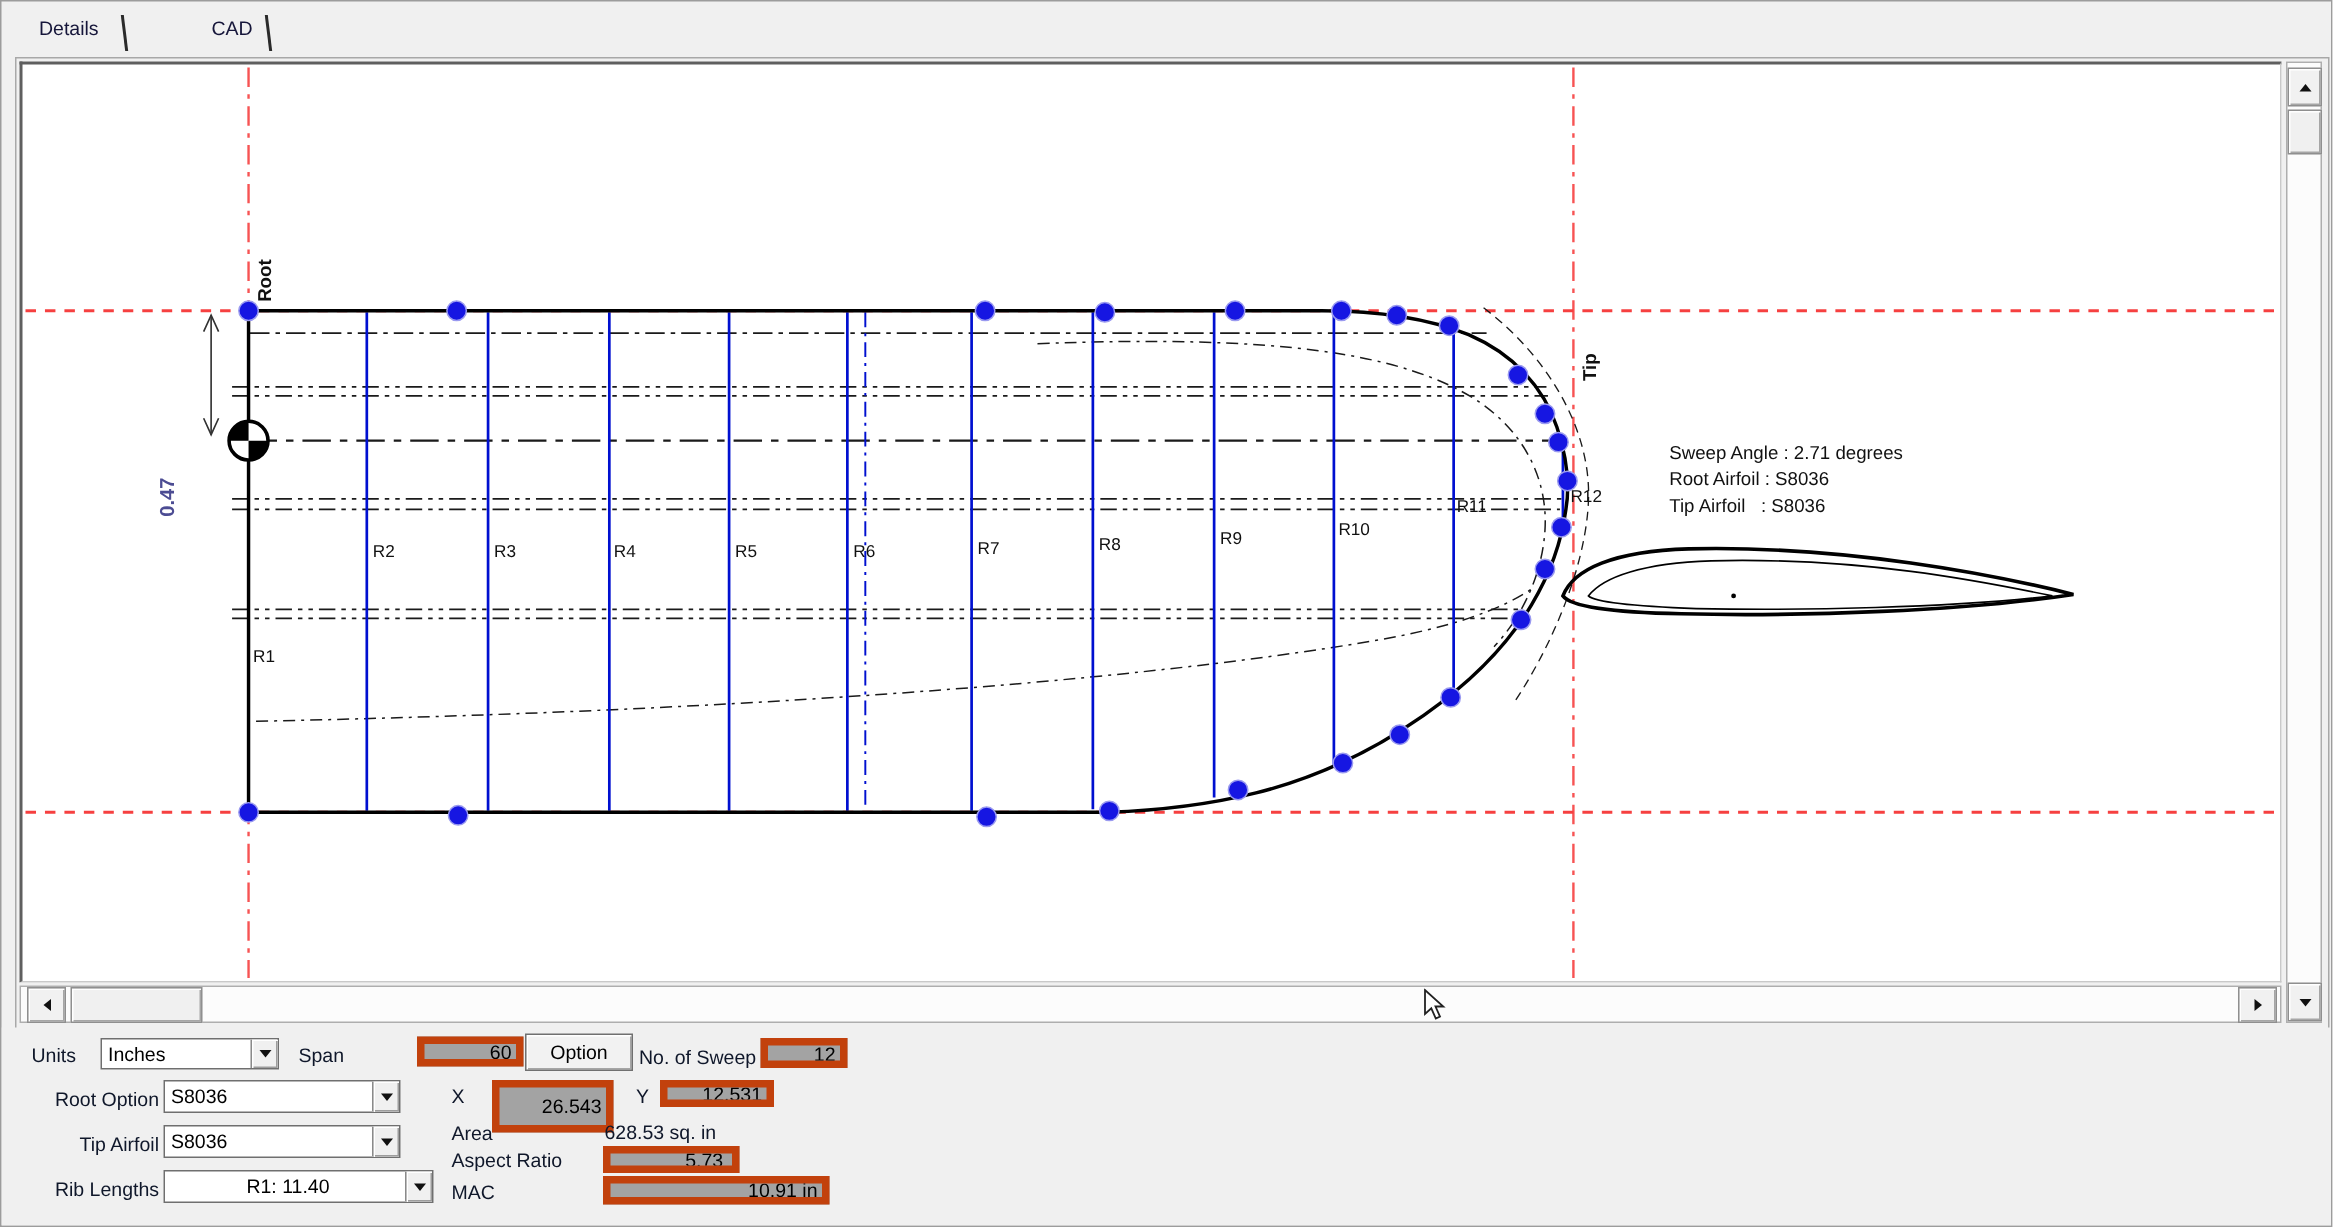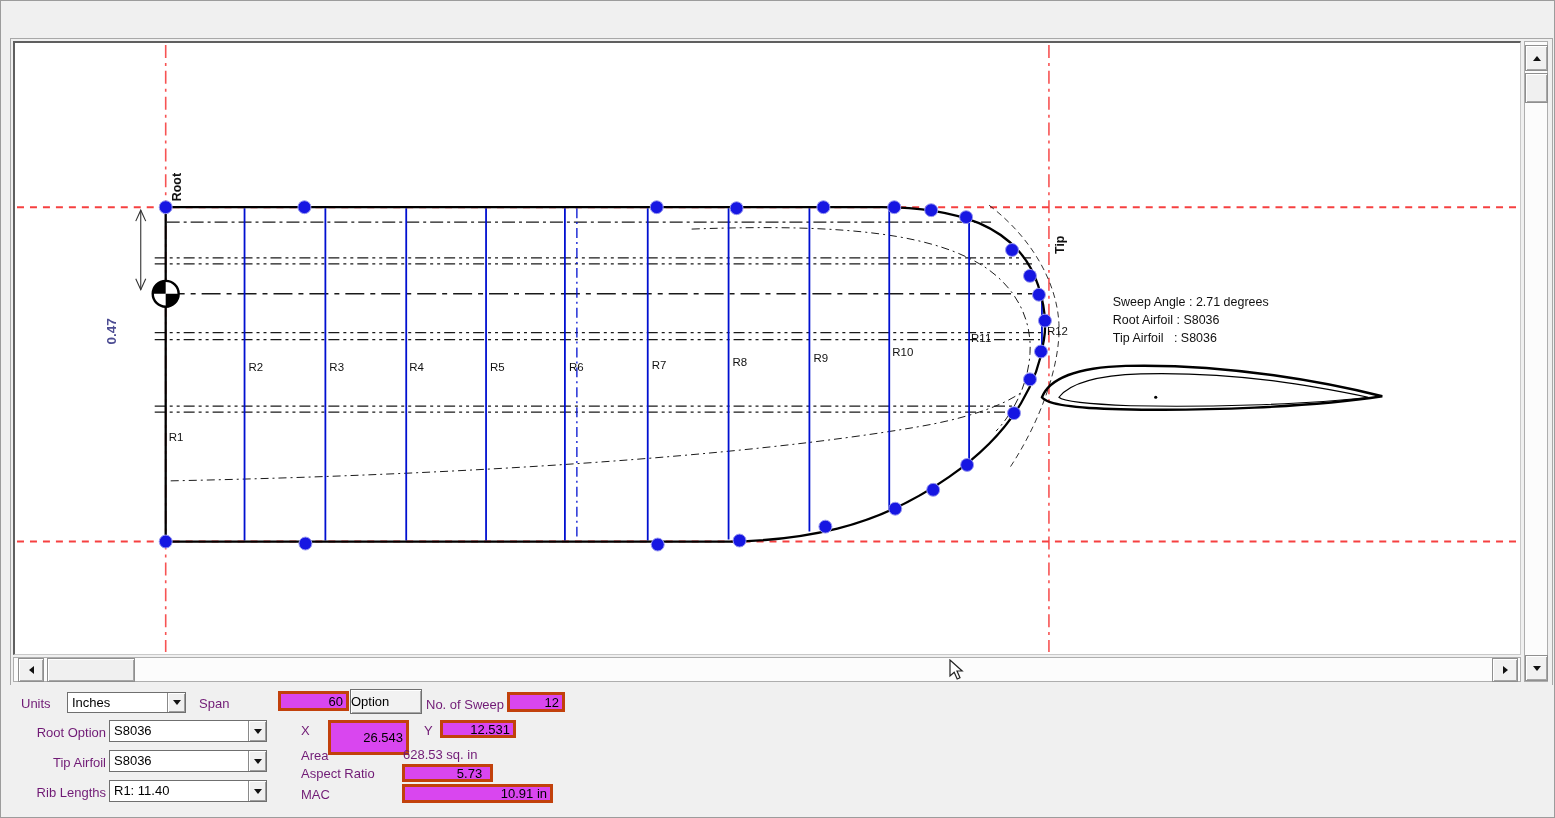--- a/index.html
+++ b/index.html
@@ -30,42 +30,52 @@
         display:flex;align-items:center;justify-content:center;}
   .sthumb{position:absolute;background:#f0f0f0;border:1px solid #8f8f8f;
         box-shadow:inset 1px 1px 0 #ffffff, inset -1px -1px 0 #a6a6a6;}
   .tri{width:0;height:0;}
   .tri-left{border-top:4px solid transparent;border-bottom:4px solid transparent;border-right:5px solid #111;}
   .tri-right{border-top:4px solid transparent;border-bottom:4px solid transparent;border-left:5px solid #111;}
   .tri-up{border-left:4px solid transparent;border-right:4px solid transparent;border-bottom:5px solid #111;}
   .tri-down{border-left:4px solid transparent;border-right:4px solid transparent;border-top:5px solid #111;}
   
   .panel{position:absolute;left:0;top:684px;width:100%;height:132px;background:#f0f0f0;}
-  .lbl{position:absolute;font:13px "Liberation Sans",sans-serif;color:#701a75;white-space:nowrap;}
+  .lbl{position:absolute;font:13px "Liberation Sans",sans-serif;color:#0f172a;white-space:nowrap;}
   .lbl.r{text-align:right;}
-  .inp{position:absolute;background:#d946ef;border:3px solid #c2410c;font:13px "Liberation Sans",sans-serif;
+  .inp{position:absolute;background:#a3a3a3;border:5px solid #c2410c;font:13px "Liberation Sans",sans-serif;
        padding:0 3px;box-sizing:border-box;outline:none;}
   .inp.right{text-align:right;}
   .inp.center{text-align:center;padding-left:47px;}
   .combo{position:absolute;background:#fff;border:1px solid #6f6f6f;box-sizing:border-box;
          display:flex;align-items:stretch;cursor:default;}
   .combo .val{flex:1;padding:2px 0 0 4px;font:13px "Liberation Sans",sans-serif;white-space:nowrap;overflow:hidden;}
   .combo .dbtn{width:17px;background:#f0f0f0;border-left:1px solid #8a8a8a;
          box-shadow:inset 1px 1px 0 #ffffff, inset -1px -1px 0 #9d9d9d;
          display:flex;align-items:center;justify-content:center;}
   .pbtn{position:absolute;background:#f2f2f2;border:1px solid #707070;
         box-shadow:inset 1px 1px 0 #ffffff, inset -1px -1px 0 #a6a6a6;
-        font:13px "Liberation Sans",sans-serif;display:flex;align-items:center;justify-content:flex-start;cursor:default;}
+        font:13px "Liberation Sans",sans-serif;display:flex;align-items:center;justify-content:center;cursor:default;}
   .cursor{position:absolute;left:948px;top:658px;width:20px;height:24px;pointer-events:none;}
 </style>
 </head>
 <body>
 
 <div class="window">
 
+  <div class="tabbar">
+    <div class="tab tab-details">
+      <span>Details</span>
+    </div>
+    <div class="tab-sep sep1"></div>
+    <div class="tab tab-cad">
+      <span>CAD</span>
+    </div>
+    <div class="tab-sep sep2"></div>
+  </div>
 
   <div class="frame"></div>
 
   <div class="drawing">
     <svg viewBox="12 40 1508 614" preserveAspectRatio="none">
 
       <g stroke="#f64040" fill="none">
         <line x1="14" y1="205" x2="1518" y2="205" stroke-width="2" stroke-dasharray="7 6"></line>
         <line x1="14" y1="541" x2="1518" y2="541" stroke-width="2" stroke-dasharray="7 6"></line>
         <line x1="163" y1="42" x2="163" y2="652" stroke-width="1.6" stroke-dasharray="13 5 3 5" stroke-opacity="0.9"></line>
@@ -237,21 +247,21 @@
           <span class="tri tri-down"></span>
         </span>
     </div>
     <span class="lbl" style="left:300px;top:63px;">Area</span>
     <span class="lbl" style="left:402px;top:62px;">628.53 sq. in</span>
 
     <span class="lbl" style="left:300px;top:81px;">Aspect Ratio</span>
     <input class="inp center" style="left: 401px; top: 79px; width: 91px; height: 18px;" value="5.73">
 
     <span class="lbl r" style="left:10px;top:100px;width:95px;">Rib Lengths</span>
-    <div class="combo" style="left:108px;top:95px;width:158px;height:22px;">
+    <div class="combo" style="left:108px;top:95px;width:180px;height:22px;text-align:center;">
       <span class="val">R1: 11.40</span>
       <span class="dbtn">
           <span class="tri tri-down"></span>
         </span>
     </div>
     <span class="lbl" style="left:300px;top:102px;">MAC</span>
     <input class="inp right" style="left: 401px; top: 99px; width: 151px; height: 19px;" value="10.91 in">
   </div>
 
   <svg class="cursor" viewBox="0 0 20 24">

